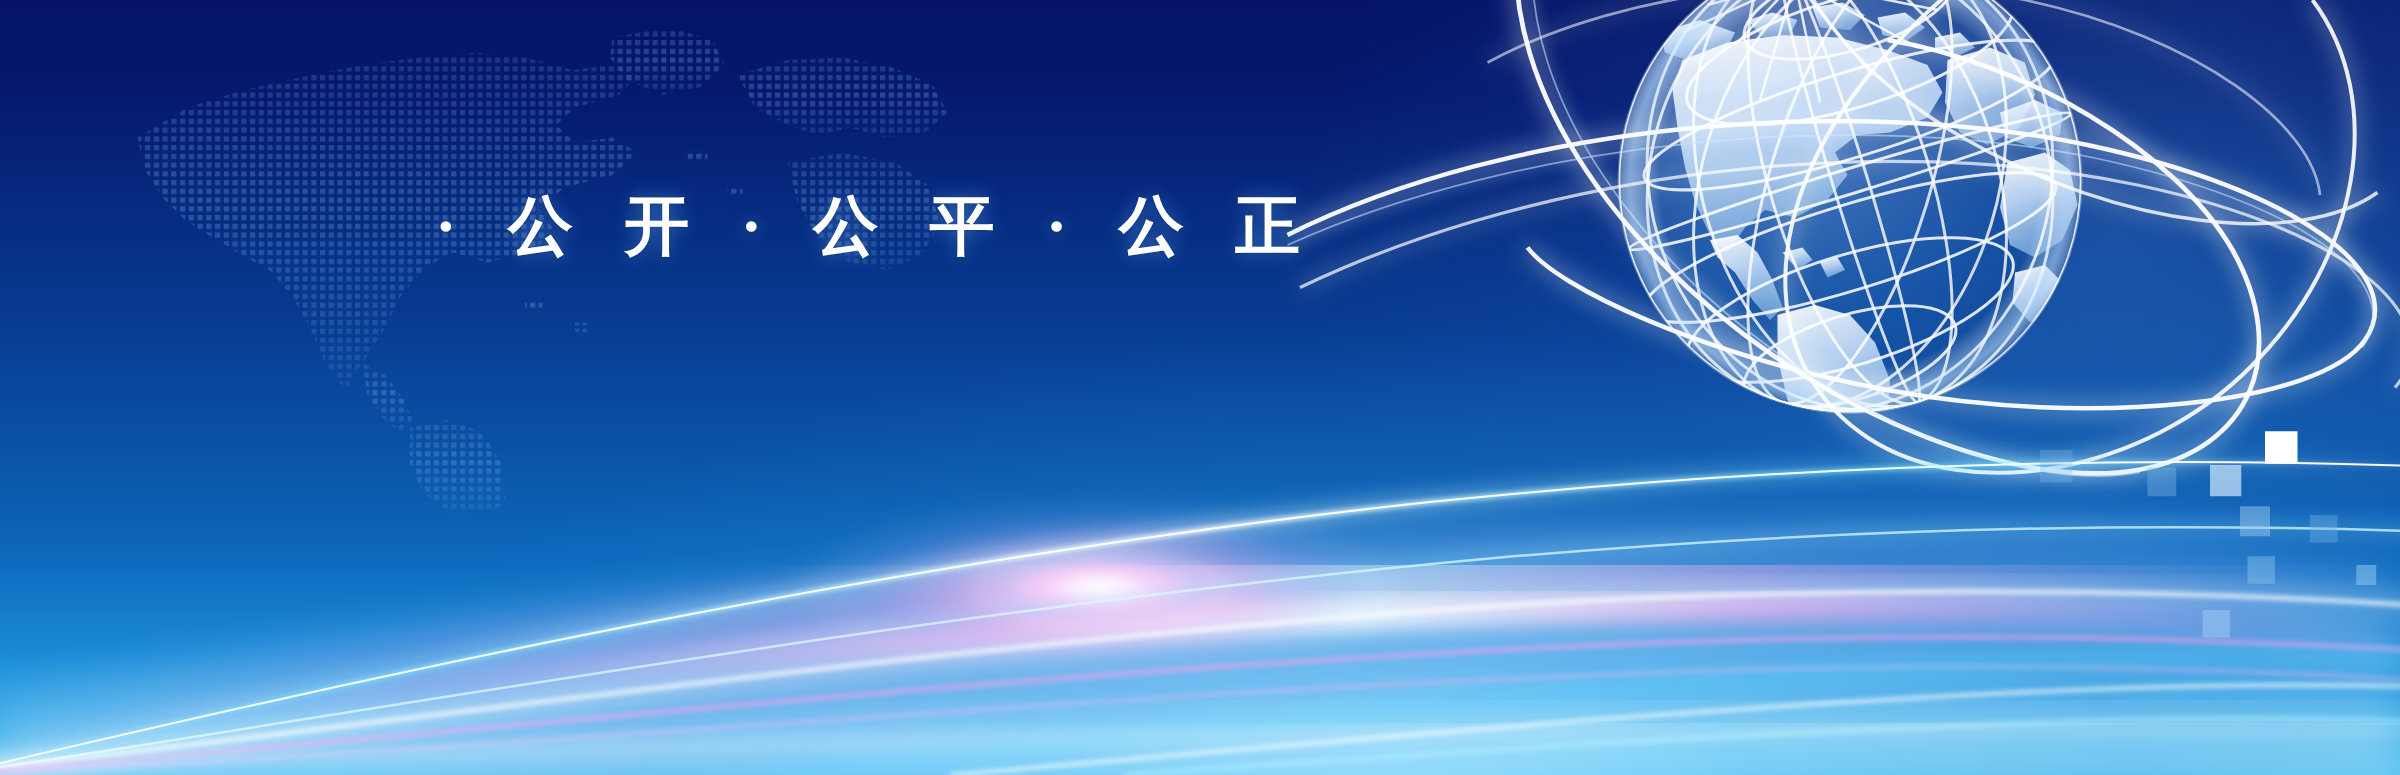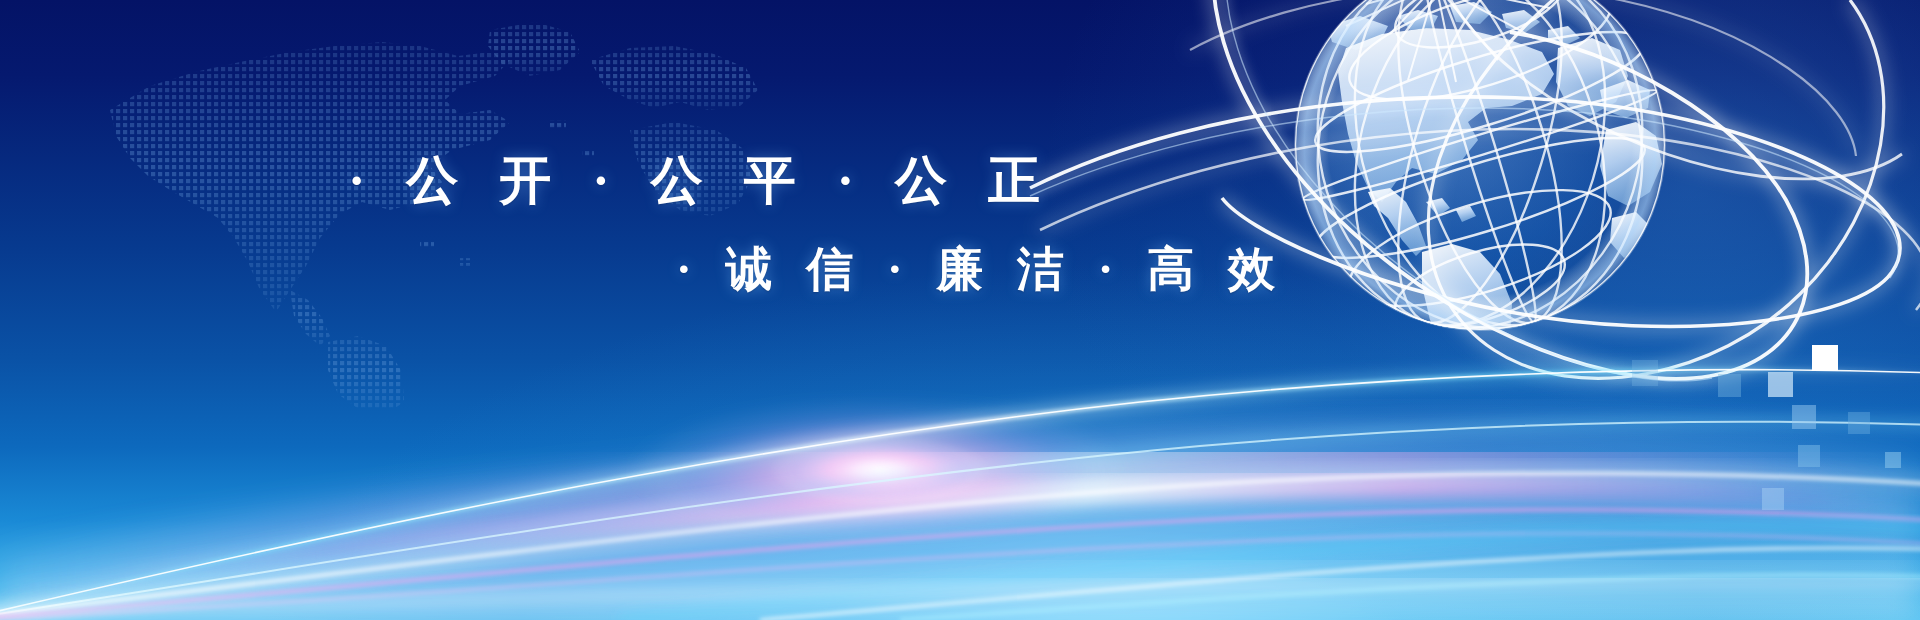--- a/index.html
+++ b/index.html
@@ -355,16 +355,15 @@
       <div class="sq" style="left: 1792px; top: 405px; width: 24px; height: 24px; background: rgba(150, 200, 240, 0.5);"></div>
       <div class="sq" style="left: 1848px; top: 412px; width: 22px; height: 22px; background: rgba(110, 175, 225, 0.4);"></div>
       <div class="sq" style="left: 1798px; top: 445px; width: 22px; height: 22px; background: rgba(135, 195, 235, 0.45);"></div>
       <div class="sq" style="left: 1885px; top: 452px; width: 16px; height: 16px; background: rgba(150, 205, 240, 0.5);"></div>
       <div class="sq" style="left: 1762px; top: 488px; width: 22px; height: 22px; background: rgba(175, 215, 245, 0.42);"></div>
       <div class="sq" style="left: 1632px; top: 360px; width: 26px; height: 26px; background: rgba(125, 185, 230, 0.3);"></div>
     </div>
 
   <div id="slogan">
     <div class="slogan-line" id="slogan-line-1">· 公 开 · 公 平 · 公 正</div>
-    <div class="slogan-line" id="slogan-line-2">· 诚 信 · 廉 洁 · 高 效</div>
   </div>
 
 </div>
 
 </body></html>

